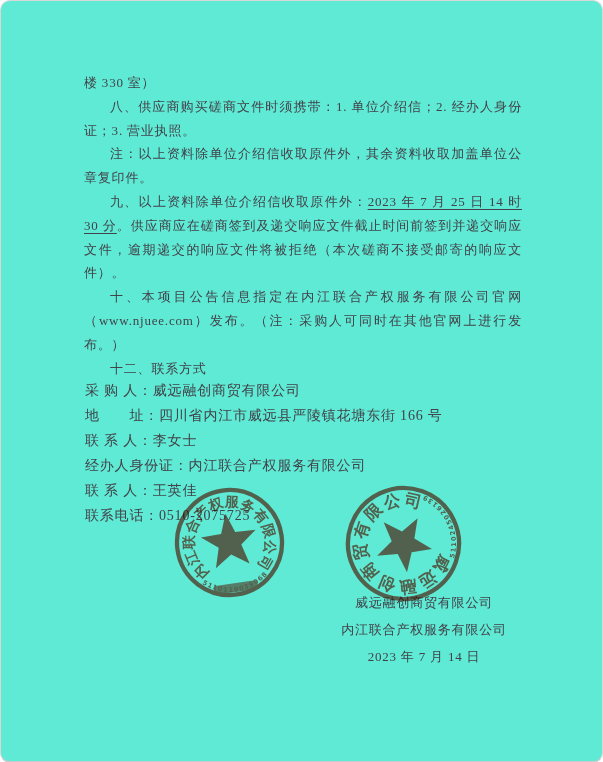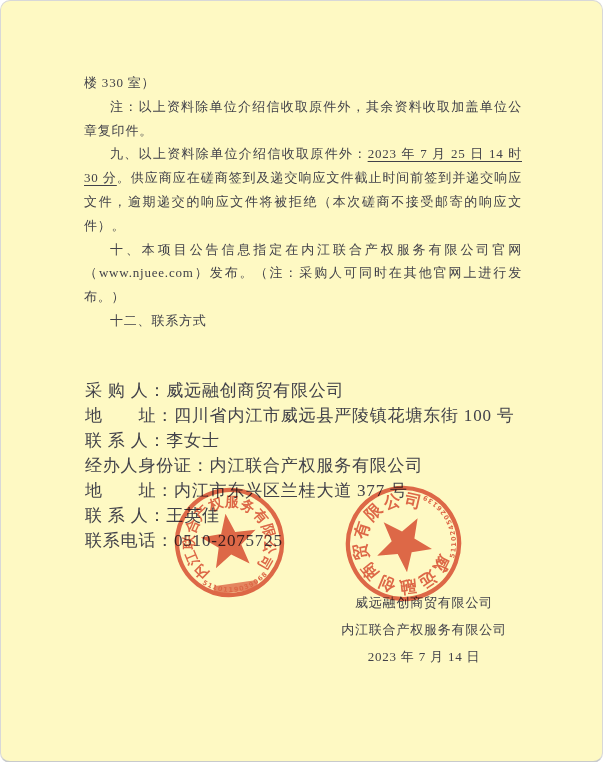--- a/index.html
+++ b/index.html
@@ -1,36 +1,36 @@
 <!DOCTYPE html>
 <html><head>
 <meta charset="utf-8">
 <style>
   html,body{margin:0;padding:0;background:#ffffff;}
   .page{
     position:relative;
     width:601px;height:760px;
-    background:#fef9c3;
+    background:#5eead4;
     border:1px solid #d8d8d8;
     border-bottom:2px solid #c8cacc;
     border-radius:10px;
     overflow:hidden;
     font-family:"Liberation Serif","DejaVu Serif",serif;
     color:#42424a;
   }
   .doc-body{
     position:absolute;top:70px;left:83px;width:438px;
     font-size:13px;line-height:23.8px;letter-spacing:0.8px;
   }
   .doc-body p{margin:0;text-align:justify;}
   .doc-body p.indent{text-indent:2em;}
   .doc-body span.u{text-decoration:underline;text-underline-offset:3px;}
   .contacts{
     position:absolute;top:377px;left:84px;width:440px;
-    font-size:17px;letter-spacing:0.8px;
+    font-size:14px;letter-spacing:0.8px;
   }
   .contacts .row{height:25px;line-height:25px;white-space:nowrap;}
   .signature{
     position:absolute;top:588px;left:318px;width:210px;
     text-align:center;font-size:13px;line-height:27px;letter-spacing:0.8px;
   }
   .seal{
     position:absolute;
     mix-blend-mode:multiply;
     opacity:0.85;
@@ -41,32 +41,32 @@
   #seal-agency{left:171px;top:484px;}
   #seal-buyer{left:342px;top:482px;}
 </style>
 </head>
 <body>
 
 <div class="page">
 
   <div class="doc-body">
       <p class=""><span>楼 330 室）</span></p>
+      <p class="indent"><span>八、供应商购买磋商文件时须携带：1. 单位介绍信；2. 经办人身份证；3. 营业执照。</span></p>
       <p class="indent"><span>注：以上资料除单位介绍信收取原件外，其余资料收取加盖单位公章复印件。</span></p>
       <p class="indent"><span>九、以上资料除单位介绍信收取原件外：</span><span class="u">2023 年 7 月 25 日 14 时 30 分</span><span>。供应商应在磋商签到及递交响应文件截止时间前签到并递交响应文件，逾期递交的响应文件将被拒绝（本次磋商不接受邮寄的响应文件）。</span></p>
       <p class="indent"><span>十、本项目公告信息指定在内江联合产权服务有限公司官网（www.njuee.com）发布。（注：采购人可同时在其他官网上进行发布。）</span></p>
       <p class="indent"><span>十二、联系方式</span></p>
     </div>
 
   <div class="contacts">
       <div class="row"><span>采 购 人：</span><span>威远融创商贸有限公司</span></div>
-      <div class="row"><span>地　　址：</span><span>四川省内江市威远县严陵镇花塘东街 100 号</span></div>
+      <div class="row"><span>地　　址：</span><span>四川省内江市威远县严陵镇花塘东街 166 号</span></div>
       <div class="row"><span>联 系 人：</span><span>李女士</span></div>
       <div class="row"><span>经办人身份证：</span><span>内江联合产权服务有限公司</span></div>
-      <div class="row"><span>地　　址：</span><span>内江市东兴区兰桂大道 377 号</span></div>
       <div class="row"><span>联 系 人：</span><span>王英佳</span></div>
       <div class="row"><span>联系电话：</span><span>0510-2075725</span></div>
     </div>
 
   <div class="signature">
       <div>威远融创商贸有限公司</div>
       <div>内江联合产权服务有限公司</div>
       <div>2023 年 7 月 14 日</div>
     </div>
 

